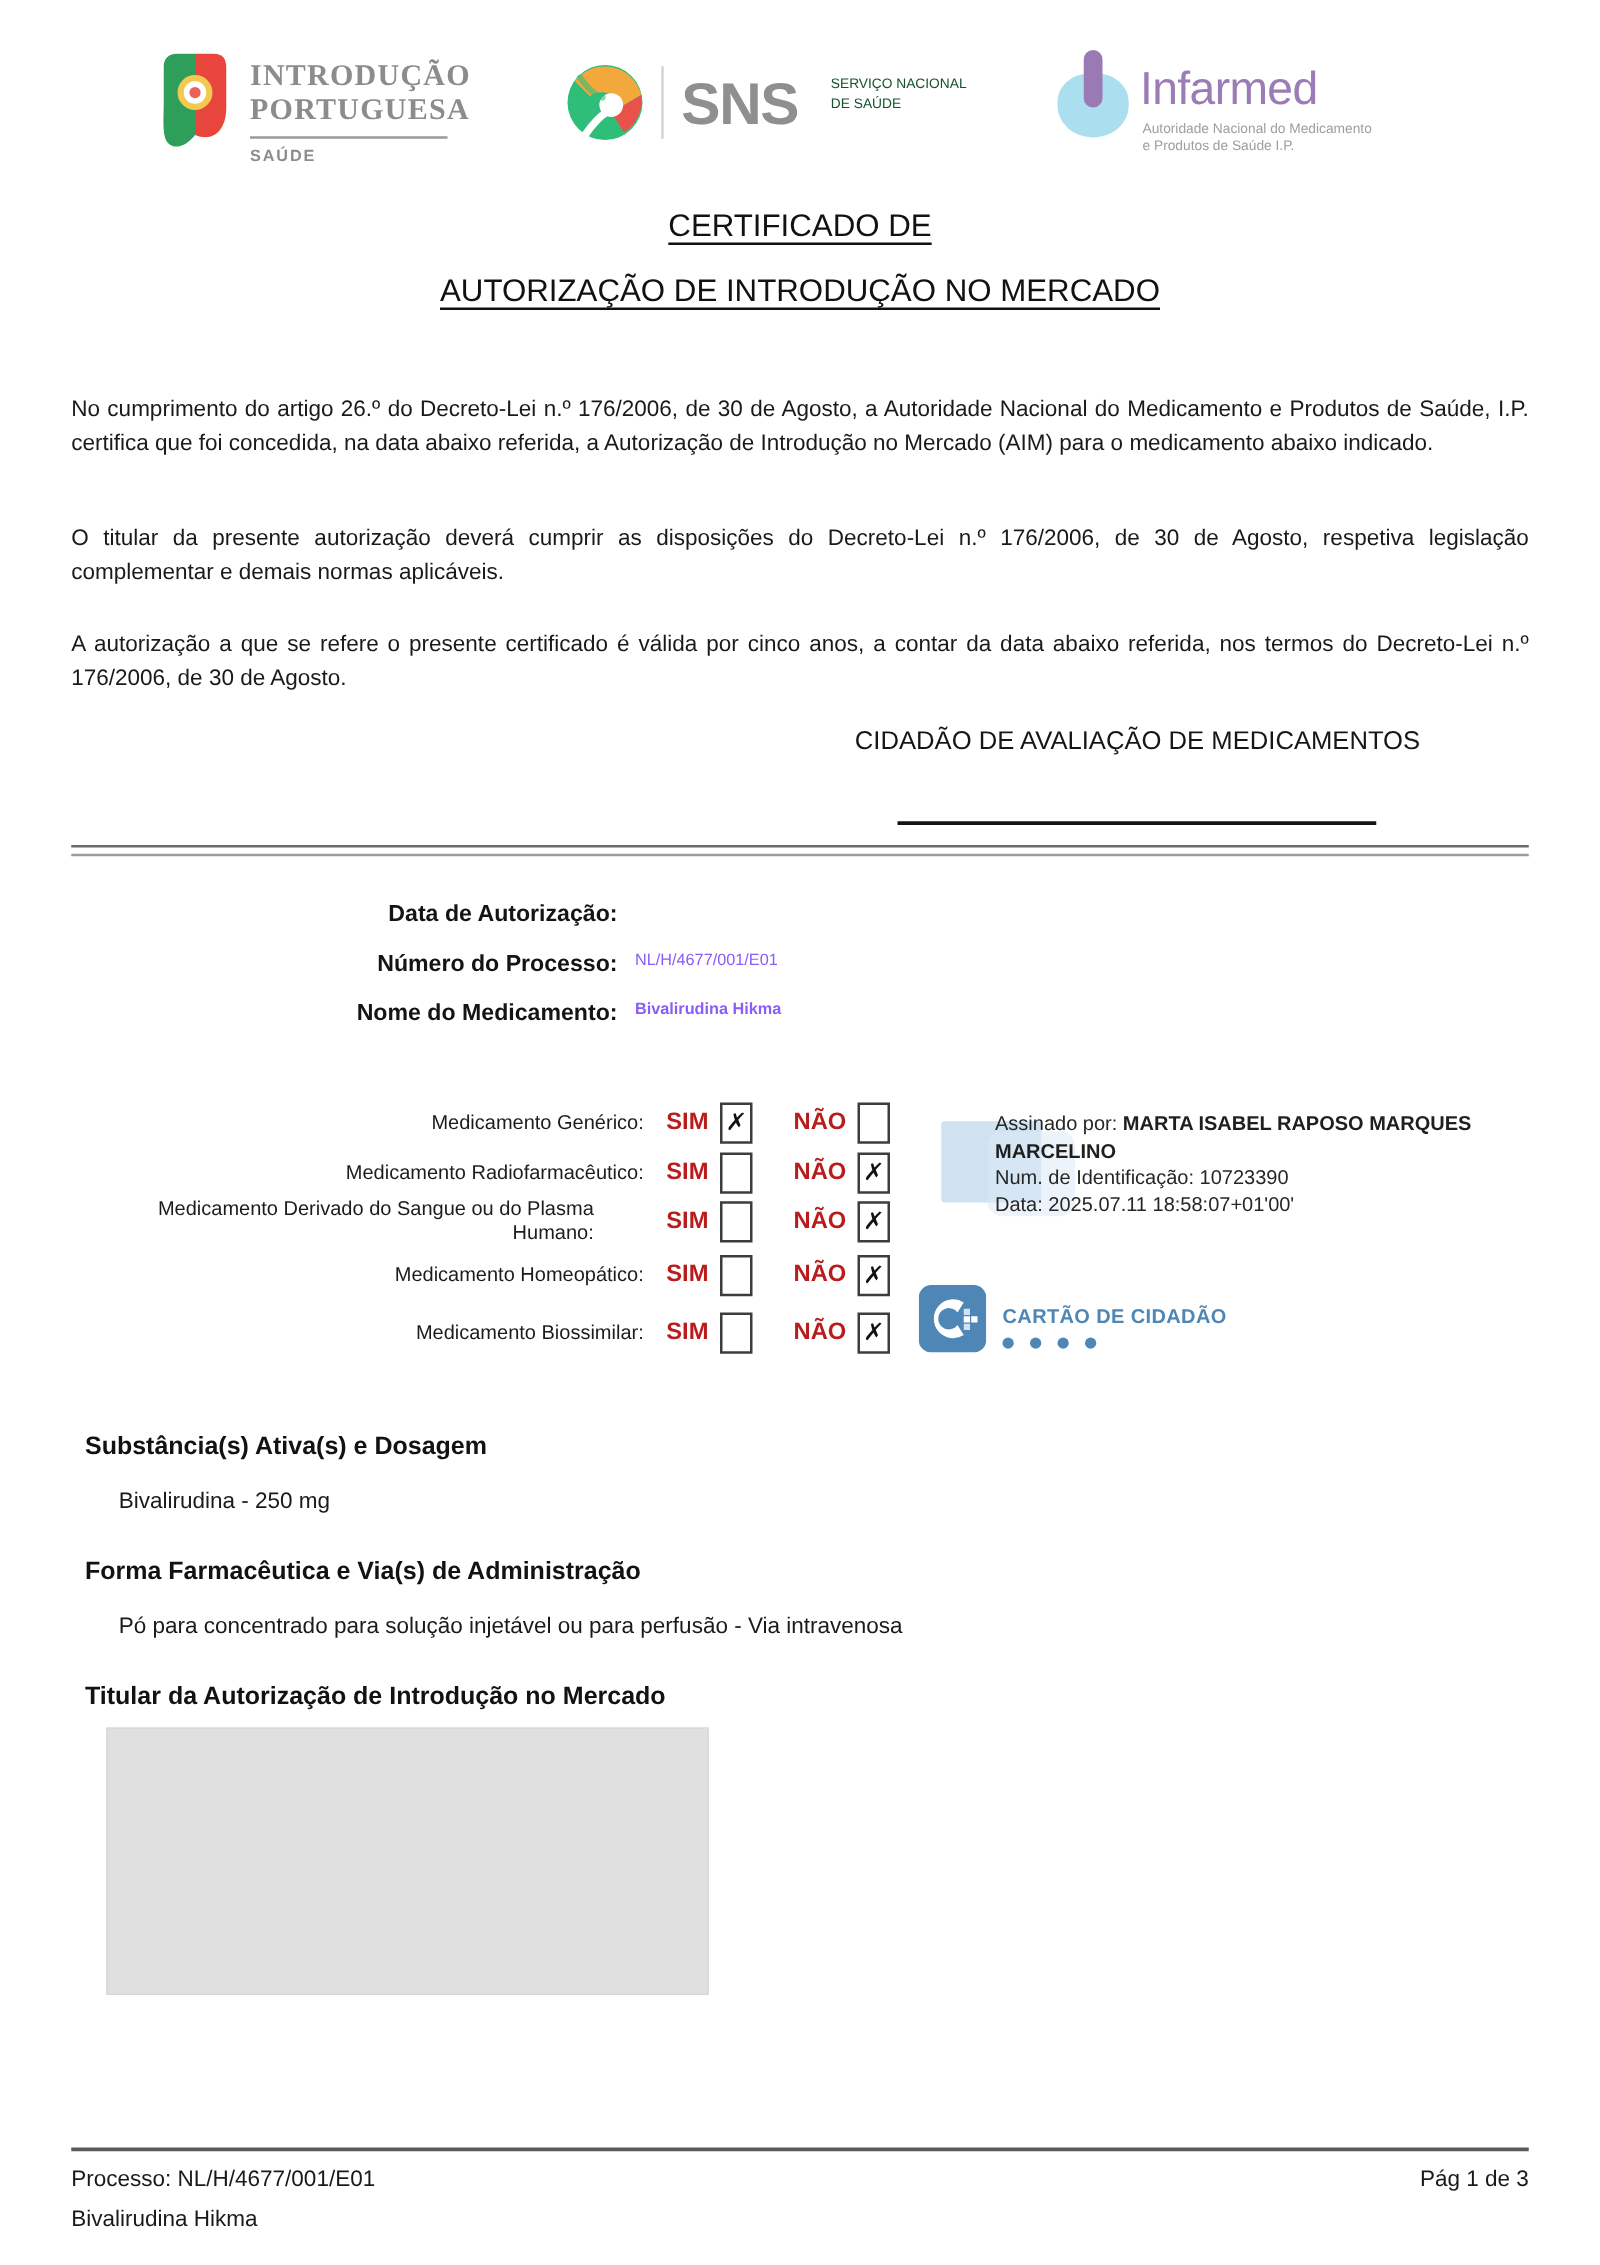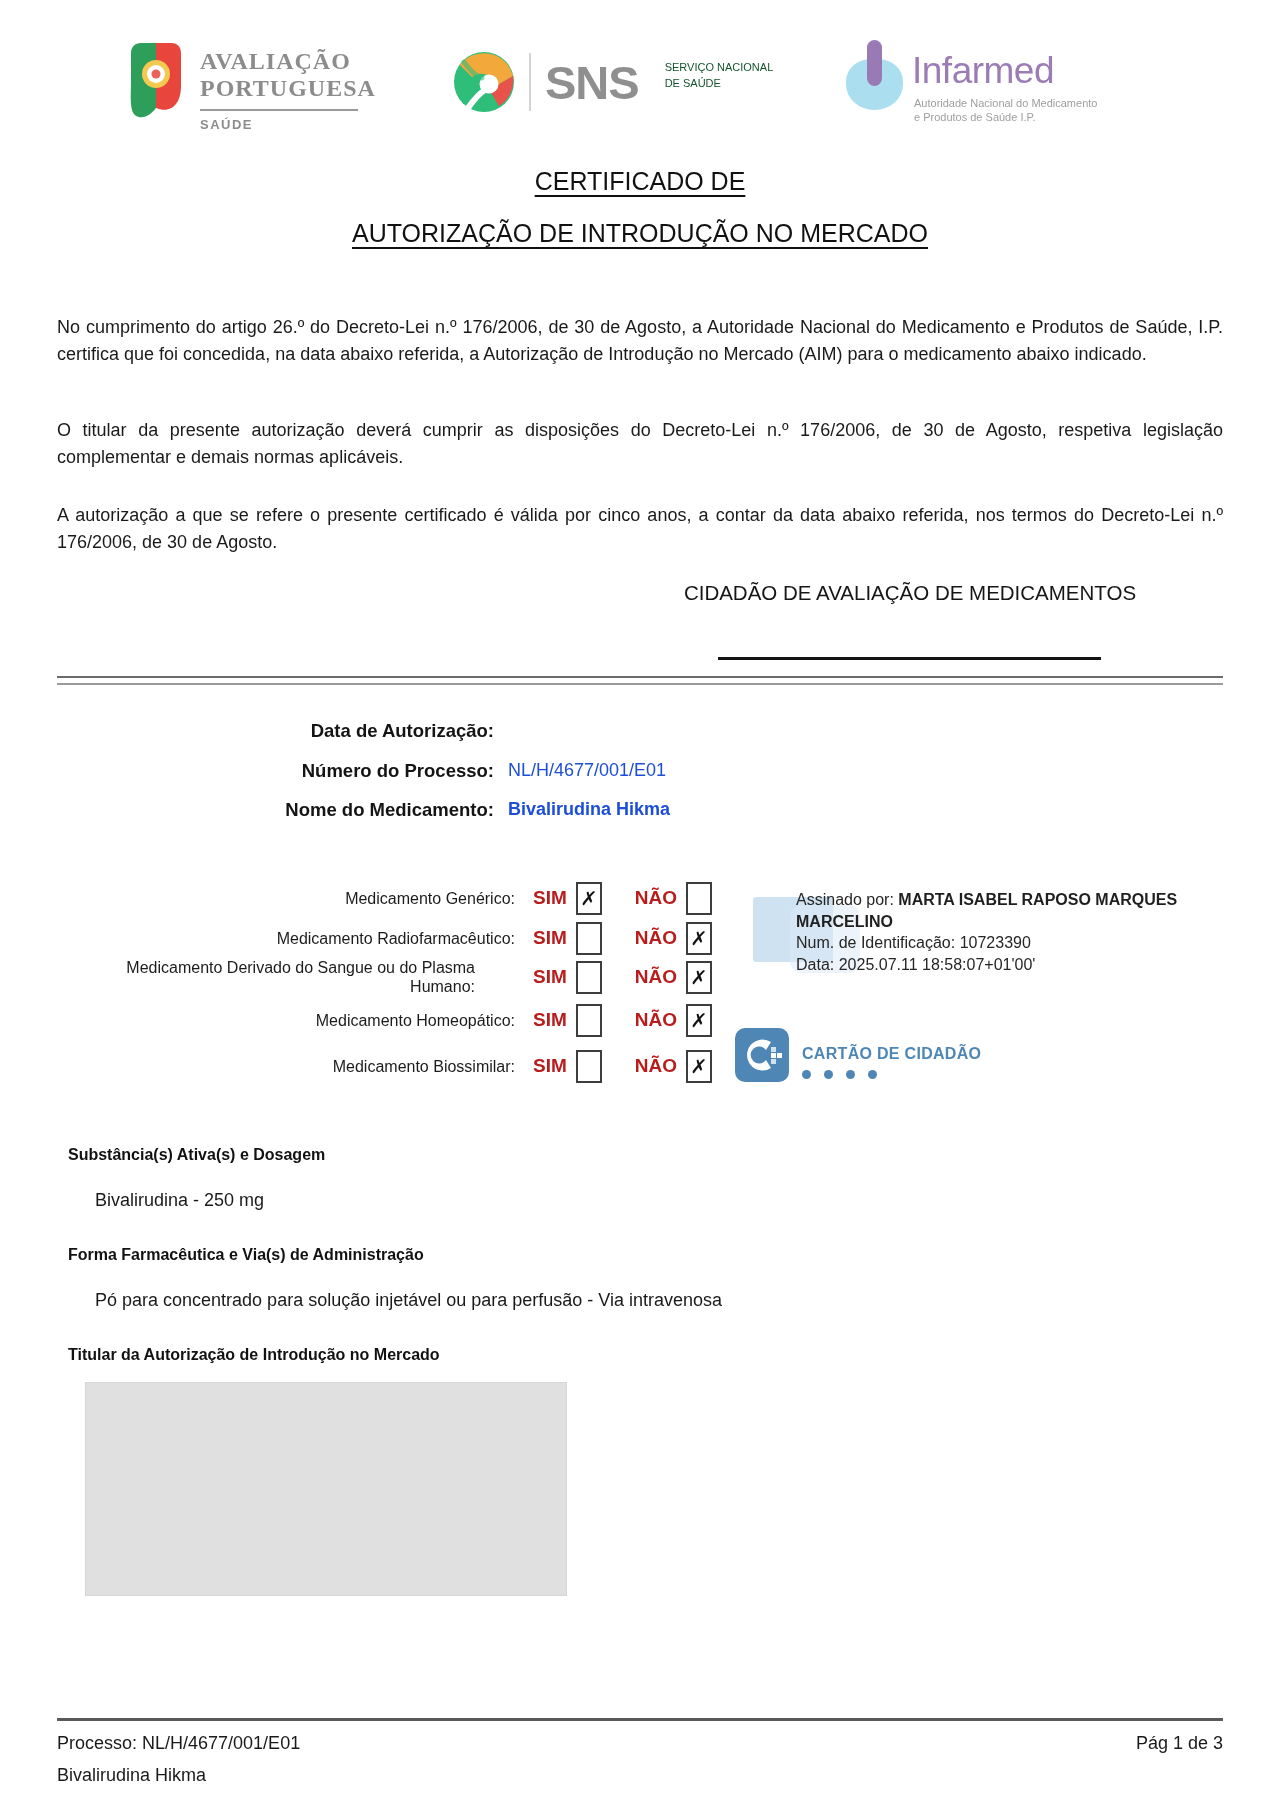--- a/index.html
+++ b/index.html
@@ -36,21 +36,21 @@
   .para{left:57px;width:1166px;margin:0;font-size:18px;line-height:26.5px;text-align:justify;color:#1a1a1a;}
   .p1{top:314px;} .p2{top:417px;} .p3{top:502px;}
 
   .direction{top:581px;left:615px;width:590px;text-align:center;font-size:20.5px;color:#161616;}
   .sig-line{top:657px;left:718px;width:383px;border-top:3px solid #141414;}
   .double-rule{top:676px;left:57px;width:1166px;height:5px;
                border-top:2px solid #6b6b6b;border-bottom:2px solid #9a9a9a;}
 
   
   .meta-label{left:150px;width:344px;text-align:right;font-weight:bold;font-size:18.5px;color:#141414;}
-  .meta-value{left:508px;font-size:18px;color:#1d4ed8;}
+  .meta-value{left:508px;font-size:13px;color:#8b5cf6;}
   .bold{font-weight:bold;}
 
   
   .cb-row{left:115px;width:604px;display:flex;align-items:center;}
   .cb-label{width:400px;text-align:right;font-size:16px;line-height:19px;color:#1c1c1c;}
   .yesno{font-weight:bold;font-size:19px;color:#b91c1c;}
   .sim{margin-left:18px;} .nao{margin-left:33px;}
   .cb-box{width:22px;height:29px;border:2px solid #3d3d3d;margin-left:9px;
           display:flex;align-items:center;justify-content:center;background:#fff;}
   .cb-box .mk{font-size:19px;font-style:italic;color:#111;font-family:"DejaVu Sans",sans-serif;
@@ -63,21 +63,21 @@
   .sig-name{font-weight:bold;color:#1f1f1f;}
 
   
   .cc{left:735px;top:1028px;display:flex;}
   .cc-textcol{margin-left:13px;margin-top:17px;}
   .cc-label{font-size:16px;font-weight:bold;color:#4e87b5;letter-spacing:0.3px;}
   .cc-dots{margin-top:7px;display:flex;gap:13px;}
   .cc-dot{width:9px;height:9px;border-radius:50%;background:#4e87b5;}
 
   
-  .sec-h{left:68px;font-weight:bold;font-size:16px;color:#121212;}
+  .sec-h{left:68px;font-weight:bold;font-size:20px;color:#121212;}
   .sec-c{left:95px;font-size:18px;color:#1a1a1a;}
   .h1{top:1146px;} .c1{top:1190px;} .h2{top:1246px;} .c2{top:1290px;} .h3{top:1346px;}
   .redact{left:85px;top:1382px;width:480px;height:212px;background:#e0e0e0;border:1px solid #d6d6d6;}
 
   
   .f-rule{top:1718px;left:57px;width:1166px;border-top:3px solid #5a5a5a;}
   .f-left1{top:1733px;left:57px;font-size:18px;}
   .f-right{top:1733px;left:823px;width:400px;text-align:right;font-size:18px;}
   .f-left2{top:1765px;left:57px;font-size:18px;}
 </style>
@@ -88,21 +88,21 @@
 
   <div class="abs logo-rp">
     <svg width="56" height="88" viewBox="0 0 56 88">
       <path d="M28 3 V68 C19 80 7 80 4 70 C2 62 3 52 3 42 V13 C3 7 7 3 13 3 Z" fill="#2e9e5b"></path>
       <path d="M28 3 H43 C50 3 53 7 53 14 V46 C53 64 43 74 28 68 Z" fill="#e8453c"></path>
       <circle cx="28" cy="34" r="14" fill="#f3c94f"></circle>
       <circle cx="28" cy="34" r="9" fill="#ffffff"></circle>
       <circle cx="28" cy="34" r="4.5" fill="#e8453c" opacity="0.85"></circle>
     </svg>
     <div class="rp-text">
-      <div class="rp-name">AVALIAÇÃO</div>
+      <div class="rp-name">INTRODUÇÃO</div>
       <div class="rp-name">PORTUGUESA</div>
       <div class="rp-rule"></div>
       <div class="rp-sub">SAÚDE</div>
     </div>
   </div>
 
   <div class="abs logo-sns">
     <svg width="64" height="64" viewBox="0 0 64 64">
       <circle cx="32" cy="32" r="30" fill="#2fbe79"></circle>
       <path d="M8 15 A30 30 0 0 1 61 26 L44 36 A15 15 0 0 0 20 27 Z" fill="#f2a83b"></path>

